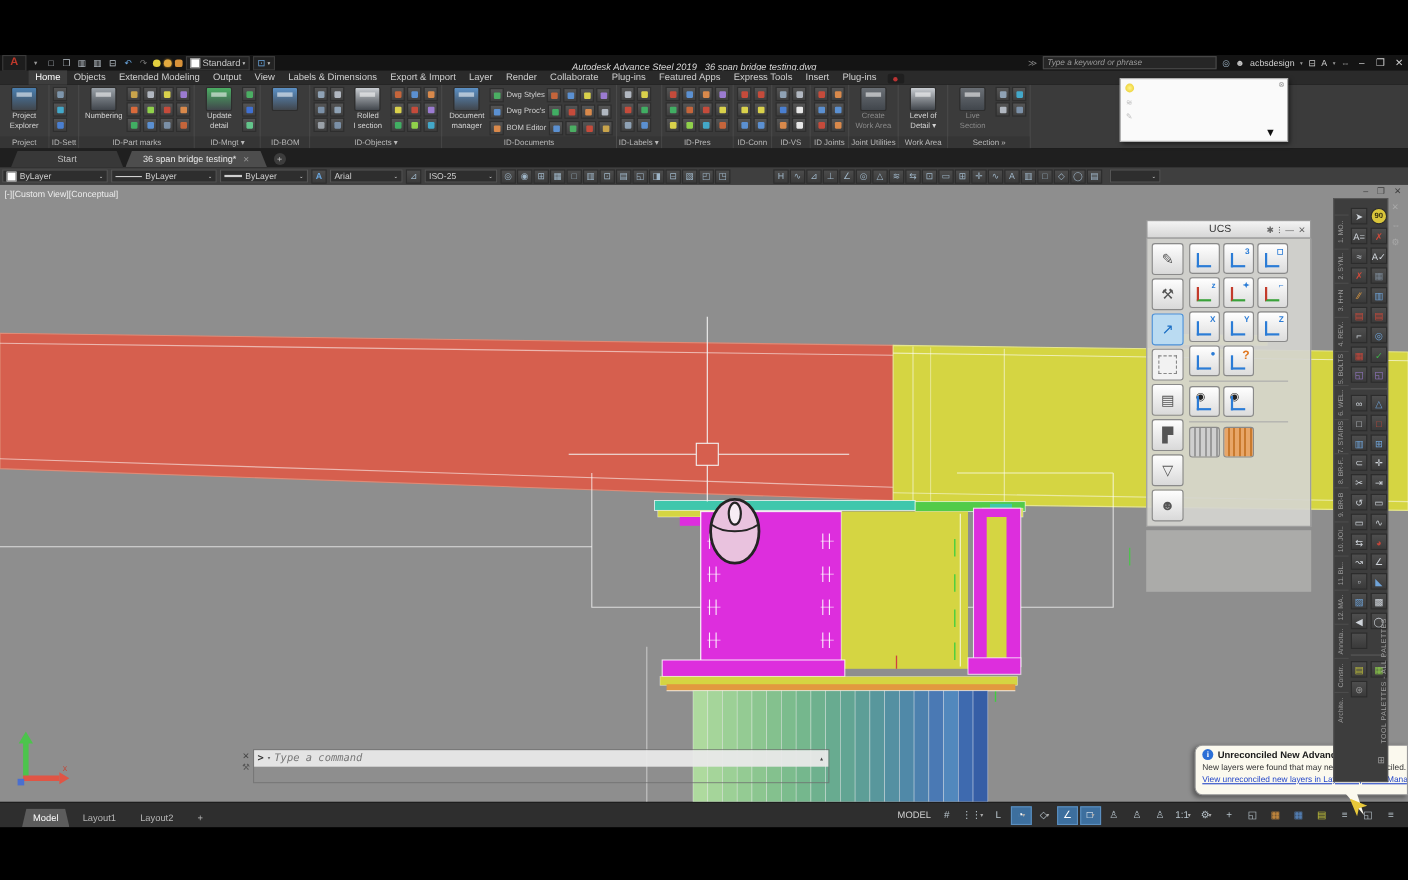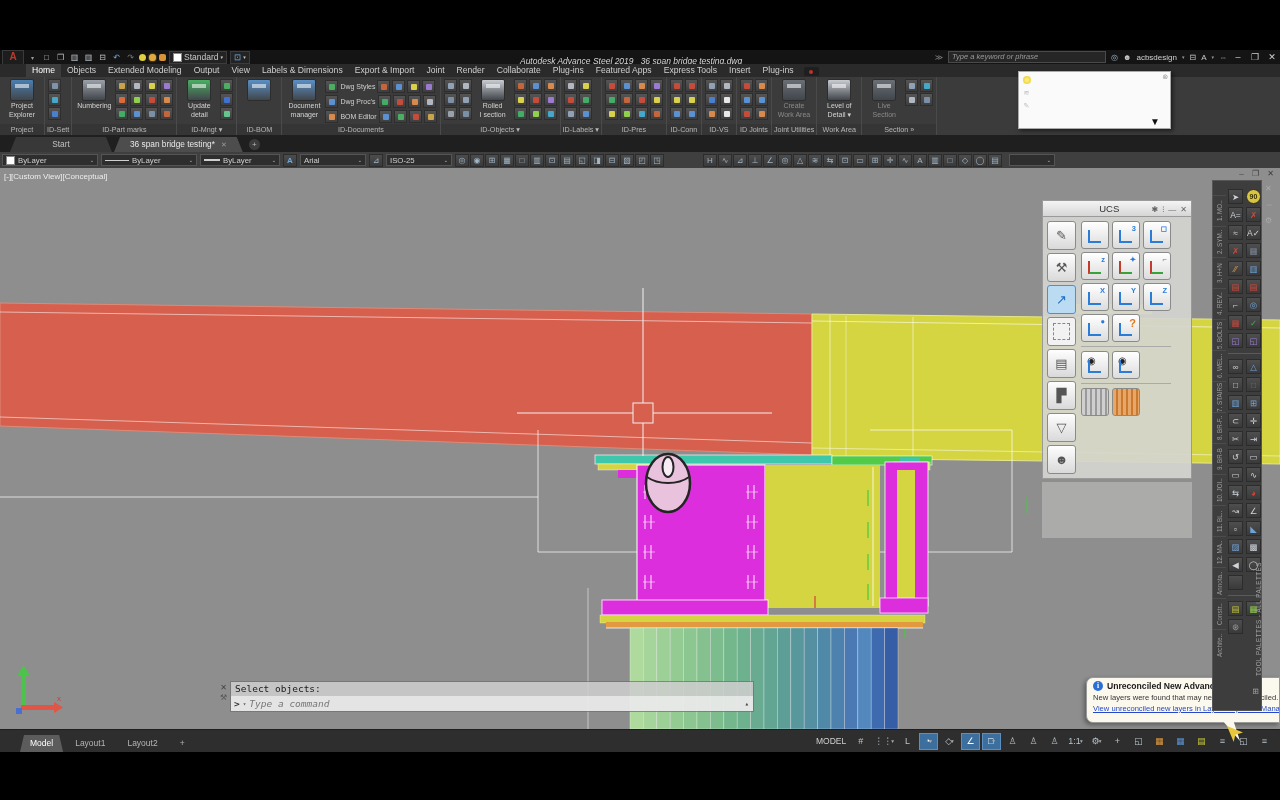--- a/index.html
+++ b/index.html
@@ -219,21 +219,21 @@
   </div>
 
   <div class="abs" id="ribbontabs">
       <div class="rtab on">Home</div>
       <div class="rtab">Objects</div>
       <div class="rtab">Extended Modeling</div>
       <div class="rtab">Output</div>
       <div class="rtab">View</div>
       <div class="rtab">Labels &amp; Dimensions</div>
       <div class="rtab">Export &amp; Import</div>
-      <div class="rtab">Joint</div>
+      <div class="rtab">Layer</div>
       <div class="rtab">Render</div>
       <div class="rtab">Collaborate</div>
       <div class="rtab">Plug-ins</div>
       <div class="rtab">Featured Apps</div>
       <div class="rtab">Express Tools</div>
       <div class="rtab">Insert</div>
       <div class="rtab">Plug-ins</div>
       <div class="camtab"></div>
     </div>
 
@@ -344,20 +344,85 @@
           <div class="bigbtn">
             <div class="bicon" style="background: linear-gradient(rgb(91, 144, 197), rgb(65, 70, 76));"></div>
             <div class="blab"></div>
             <div class="blab"></div>
           </div>
         </div>
         <div class="rp-label">ID-BOM</div>
       </div>
       <div class="rpanel">
         <div class="rp-body">
+          <div class="scol">
+            <div class="sicon">
+              <i style="background: rgb(143, 162, 181);"></i>
+            </div>
+            <div class="sicon">
+              <i style="background: rgb(123, 144, 167);"></i>
+            </div>
+            <div class="sicon">
+              <i style="background: rgb(154, 161, 168);"></i>
+            </div>
+          </div>
+          <div class="scol">
+            <div class="sicon">
+              <i style="background: rgb(177, 183, 192);"></i>
+            </div>
+            <div class="sicon">
+              <i style="background: rgb(143, 162, 181);"></i>
+            </div>
+            <div class="sicon">
+              <i style="background: rgb(123, 144, 167);"></i>
+            </div>
+          </div>
+          <div class="bigbtn">
+            <div class="bicon" style="background: linear-gradient(rgb(201, 205, 210), rgb(65, 70, 76));"></div>
+            <div class="blab">Rolled</div>
+            <div class="blab">I section</div>
+          </div>
+          <div class="scol">
+            <div class="sicon">
+              <i style="background: rgb(197, 101, 59);"></i>
+            </div>
+            <div class="sicon">
+              <i style="background: rgb(217, 209, 75);"></i>
+            </div>
+            <div class="sicon">
+              <i style="background: rgb(65, 174, 99);"></i>
+            </div>
+          </div>
+          <div class="scol">
+            <div class="sicon">
+              <i style="background: rgb(91, 144, 209);"></i>
+            </div>
+            <div class="sicon">
+              <i style="background: rgb(197, 75, 59);"></i>
+            </div>
+            <div class="sicon">
+              <i style="background: rgb(144, 209, 75);"></i>
+            </div>
+          </div>
+          <div class="scol">
+            <div class="sicon">
+              <i style="background: rgb(217, 137, 75);"></i>
+            </div>
+            <div class="sicon">
+              <i style="background: rgb(155, 123, 209);"></i>
+            </div>
+            <div class="sicon">
+              <i style="background: rgb(67, 168, 201);"></i>
+            </div>
+          </div>
+        </div>
+        <div class="rp-label">ID-Objects ▾</div>
+      </div>
+      <div class="rpanel">
+        <div class="rp-body">
           <div class="bigbtn">
             <div class="bicon" style="background: linear-gradient(rgb(91, 144, 197), rgb(65, 70, 76));"></div>
             <div class="blab">Document</div>
             <div class="blab">manager</div>
           </div>
           <div class="scol">
             <div class="rrow">
               <div class="sicon">
                 <i style="background: rgb(75, 174, 99);"></i>
               </div>
@@ -407,85 +472,20 @@
               <div class="sicon">
                 <i style="background: rgb(197, 75, 59);"></i>
               </div>
               <div class="sicon">
                 <i style="background: rgb(201, 164, 75);"></i>
               </div>
             </div>
           </div>
         </div>
         <div class="rp-label">ID-Documents</div>
-      </div>
-      <div class="rpanel">
-        <div class="rp-body">
-          <div class="scol">
-            <div class="sicon">
-              <i style="background: rgb(143, 162, 181);"></i>
-            </div>
-            <div class="sicon">
-              <i style="background: rgb(123, 144, 167);"></i>
-            </div>
-            <div class="sicon">
-              <i style="background: rgb(154, 161, 168);"></i>
-            </div>
-          </div>
-          <div class="scol">
-            <div class="sicon">
-              <i style="background: rgb(177, 183, 192);"></i>
-            </div>
-            <div class="sicon">
-              <i style="background: rgb(143, 162, 181);"></i>
-            </div>
-            <div class="sicon">
-              <i style="background: rgb(123, 144, 167);"></i>
-            </div>
-          </div>
-          <div class="bigbtn">
-            <div class="bicon" style="background: linear-gradient(rgb(201, 205, 210), rgb(65, 70, 76));"></div>
-            <div class="blab">Rolled</div>
-            <div class="blab">I section</div>
-          </div>
-          <div class="scol">
-            <div class="sicon">
-              <i style="background: rgb(197, 101, 59);"></i>
-            </div>
-            <div class="sicon">
-              <i style="background: rgb(217, 209, 75);"></i>
-            </div>
-            <div class="sicon">
-              <i style="background: rgb(65, 174, 99);"></i>
-            </div>
-          </div>
-          <div class="scol">
-            <div class="sicon">
-              <i style="background: rgb(91, 144, 209);"></i>
-            </div>
-            <div class="sicon">
-              <i style="background: rgb(197, 75, 59);"></i>
-            </div>
-            <div class="sicon">
-              <i style="background: rgb(144, 209, 75);"></i>
-            </div>
-          </div>
-          <div class="scol">
-            <div class="sicon">
-              <i style="background: rgb(217, 137, 75);"></i>
-            </div>
-            <div class="sicon">
-              <i style="background: rgb(155, 123, 209);"></i>
-            </div>
-            <div class="sicon">
-              <i style="background: rgb(67, 168, 201);"></i>
-            </div>
-          </div>
-        </div>
-        <div class="rp-label">ID-Objects ▾</div>
       </div>
       <div class="rpanel">
         <div class="rp-body">
           <div class="scol">
             <div class="sicon">
               <i style="background: rgb(177, 183, 192);"></i>
             </div>
             <div class="sicon">
               <i style="background: rgb(197, 75, 59);"></i>
             </div>
@@ -906,21 +906,20 @@
     <div class="abs" id="vplabel">[-][Custom View][Conceptual]</div>
     <div class="abs" id="vpctrl">‒ ❐ ✕</div>
   </div>
 
   <div class="abs" id="cmdline">
     <div class="cmd-gutter">
       <span>✕</span>
       <span style="color:#555;">⚒</span>
     </div>
     <div class="cmd-main">
-      <div class="cmd-hist">Select objects:</div>
       <div class="cmd-in">
         <span class="pr">&gt;</span>
         <span style="font-size:6px;color:#666;">▾</span>
         <span class="ph">Type a command</span>
         <span class="up">▴</span>
       </div>
     </div>
   </div>
 
   <div class="abs" id="ucs">

